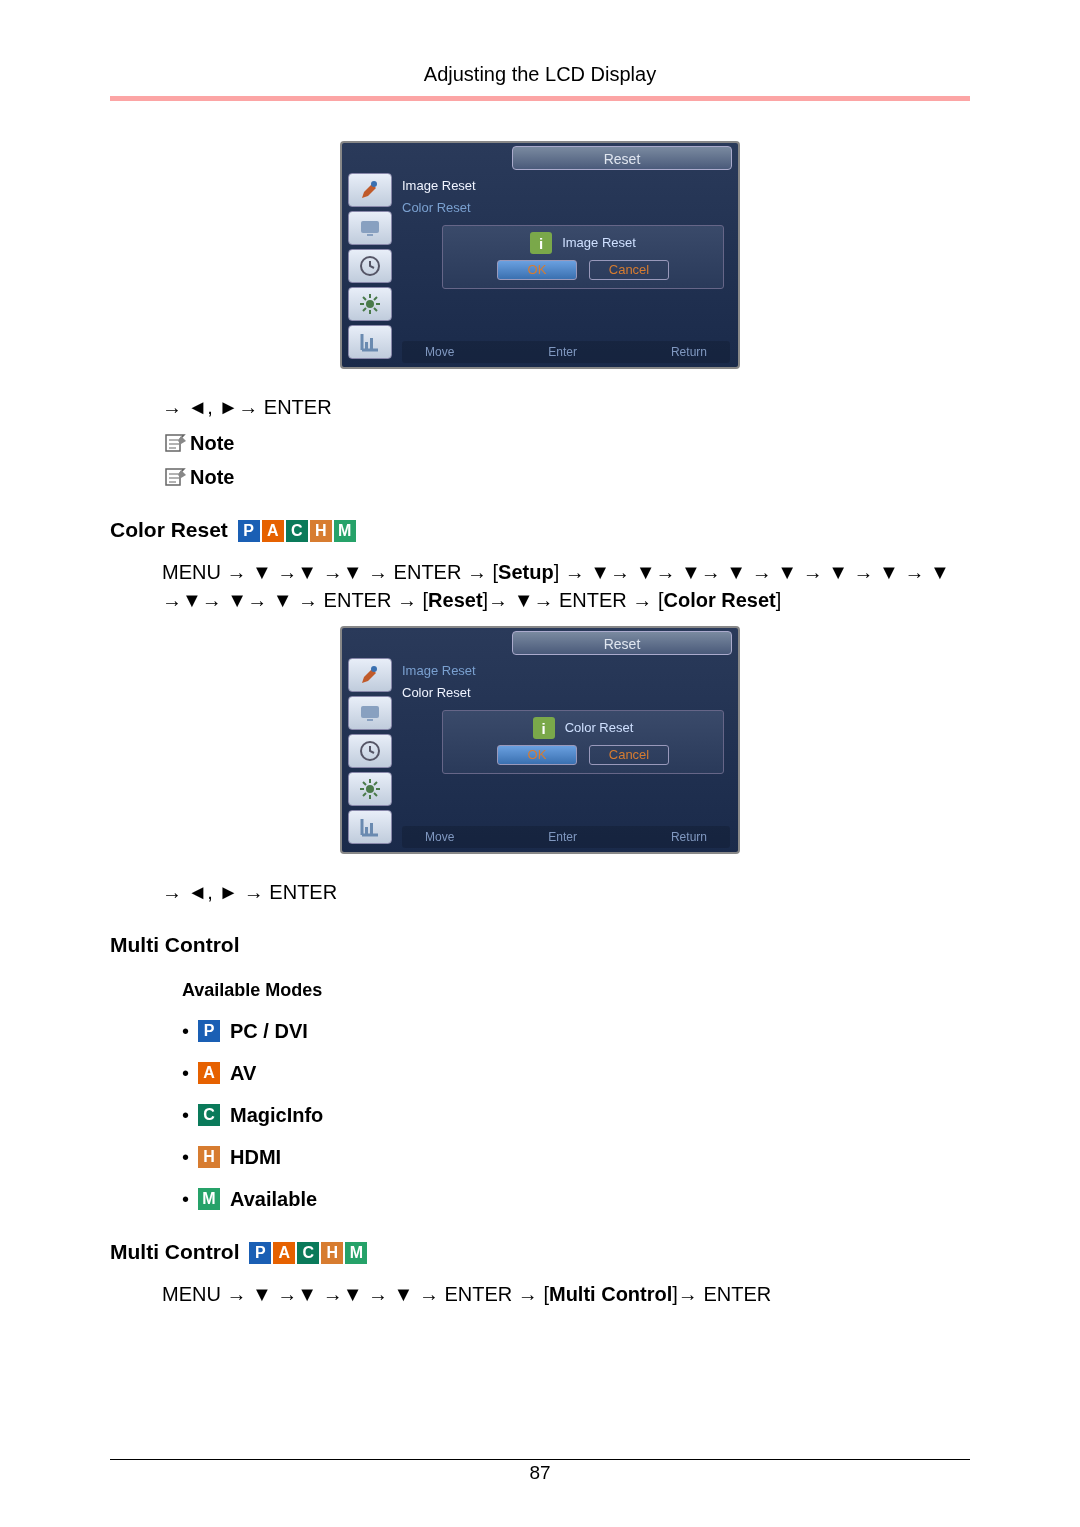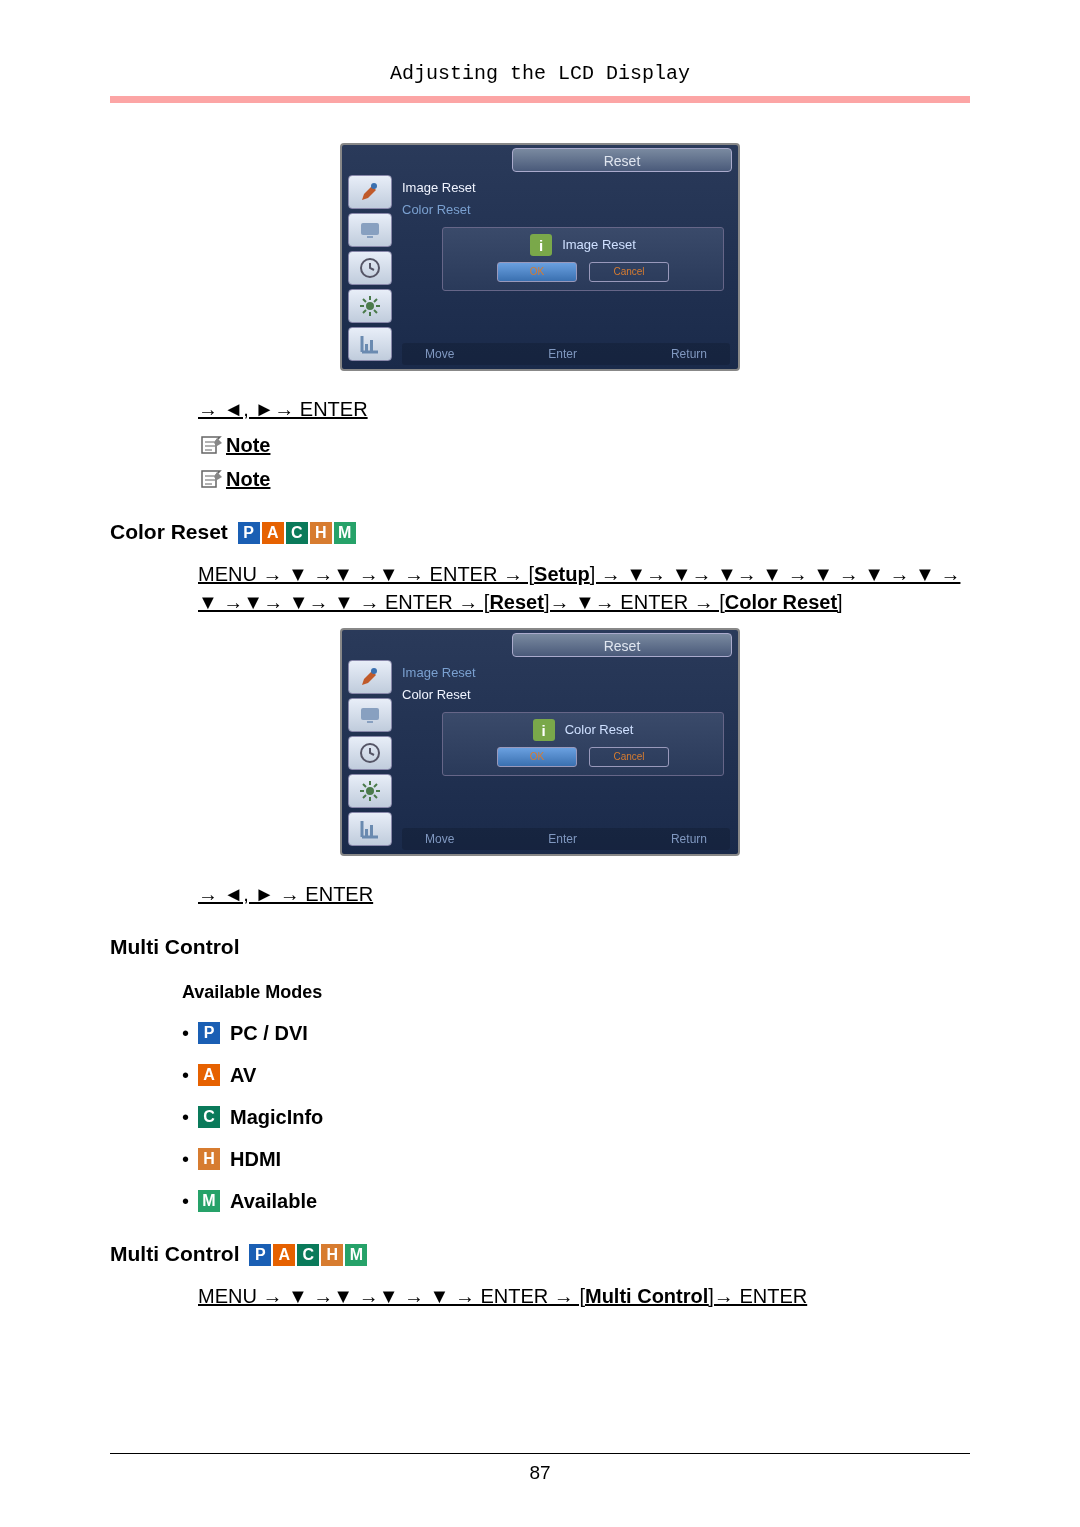--- a/index.html
+++ b/index.html
@@ -15,23 +15,22 @@
     width: 1080px;
     min-height: 1527px;
     margin: 0 auto;
     padding: 60px 110px 40px 110px;
     position: relative;
   }
   .header-title {
     text-align: center;
     font-size: 20px;
     padding-bottom: 8px;
-    border-bottom: 7px solid #fca5a5;
+    border-bottom: 5px solid #fca5a5;
     margin-bottom: 40px;
-    font-family: Liberation Mono, monospace;
   }
   .osd-screenshot {
     width: 400px;
     margin: 0 auto 24px auto;
     background: linear-gradient(180deg, #2a3a5a 0%, #1a2a4a 100%);
     border: 2px solid #888;
     border-radius: 4px;
     position: relative;
     height: 228px;
     font-size: 14px;
@@ -111,21 +110,21 @@
   .osd-dialog-buttons {
     display: flex;
     justify-content: center;
     gap: 12px;
   }
   .osd-btn {
     width: 80px;
     height: 20px;
     line-height: 18px;
     text-align: center;
-    font-size: 10px;
+    font-size: 13px;
     border: 1px solid #99b;
     border-radius: 3px;
     color: #d77c30;
   }
   .osd-btn.ok {
     background: linear-gradient(180deg, #6aa0e0, #3a70b0);
     color: #d77c30;
   }
   .osd-footer {
     position: absolute;
@@ -135,21 +134,21 @@
     height: 22px;
     display: flex;
     justify-content: space-around;
     align-items: center;
     font-size: 12px;
     color: #8098c0;
     background: rgba(0,0,0,0.15);
     border-radius: 3px;
     gap: 48px;
   }
-  .content-block { margin-left: 88px; text-decoration: underline; }
+  .content-block { margin-left: 52px; }
   .nav-line { margin: 4px 0; }
   .note-line { display: flex; align-items: center; margin: 8px 0 12px 0; font-weight: bold; }
   .note-icon {
     width: 28px; height: 22px; display: inline-flex; align-items: center; justify-content: center;
   }
   .note-icon svg { width: 26px; height: 22px; }
   .para { margin: 6px 0 14px 0; }
   .section-heading {
     font-weight: bold;
     font-size: 21px;
@@ -175,21 +174,20 @@
   .bullet-dot { width: 6px; text-align: center; }
   .bullet-list .chip { width: 22px; height: 22px; }
   .bullet-text { font-weight: bold; }
   .footer {
     position: absolute;
     bottom: 40px;
     left: 110px;
     right: 110px;
     border-top: 1px solid #000;
     text-align: center;
-    padding-top: 6px;
     font-size: 19px;
   }
 </style>
 </head>
 <body>
 
 <div class="page">
 
   <div class="header-title">Adjusting the LCD Display</div>
 

